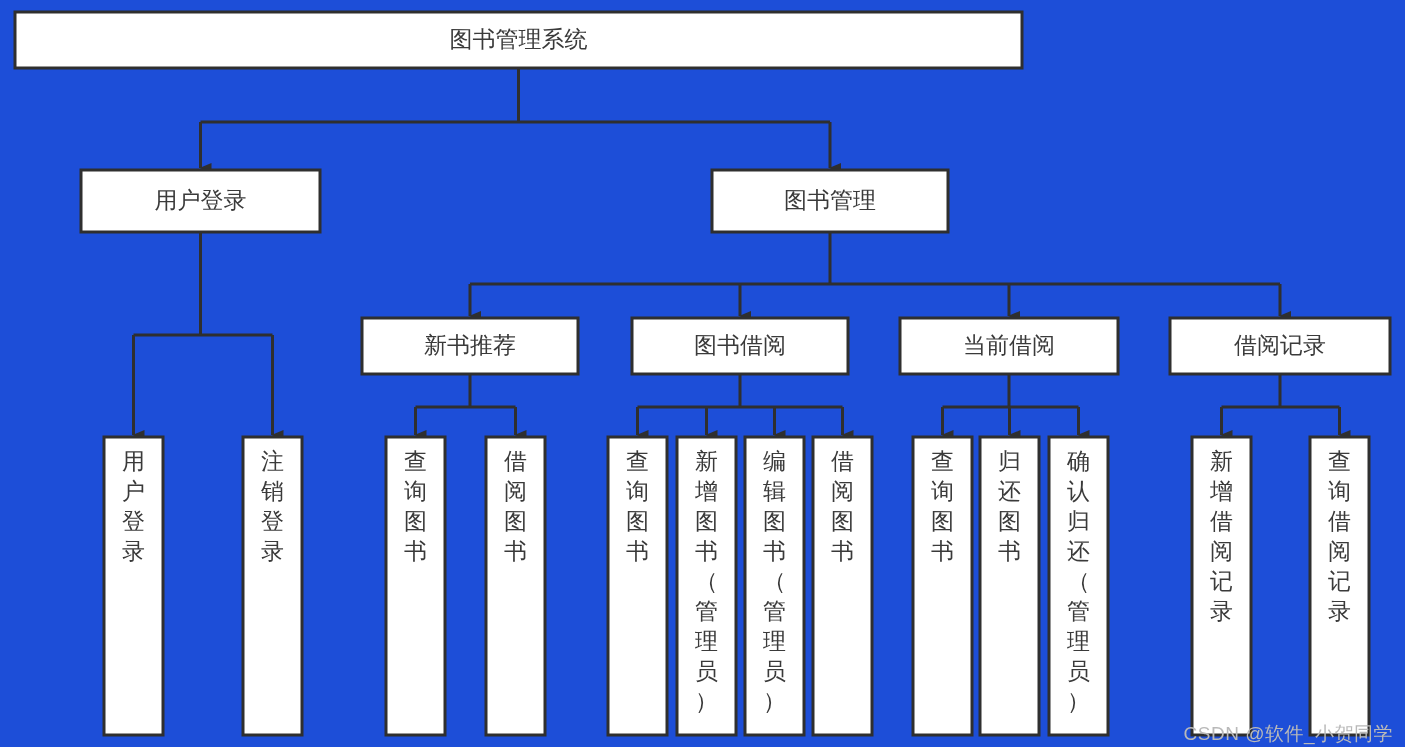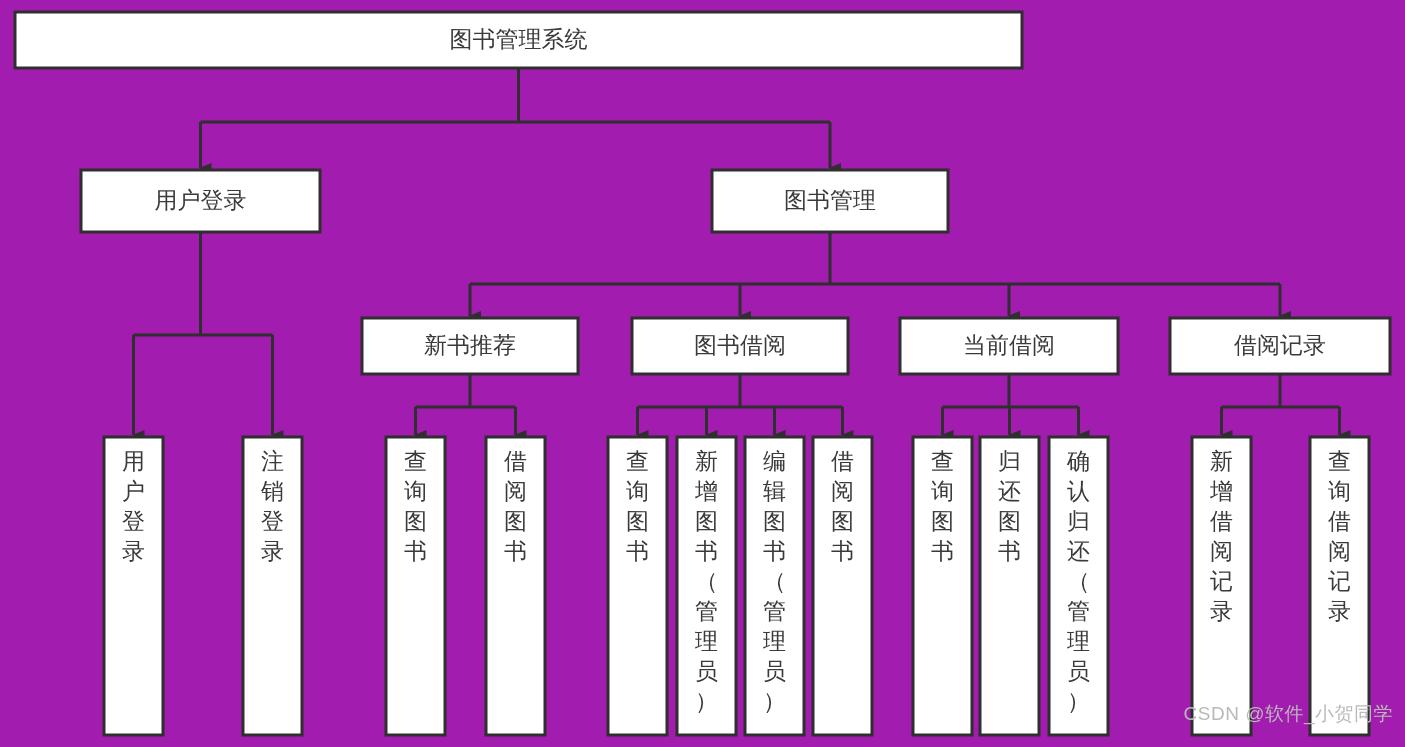--- a/index.html
+++ b/index.html
@@ -8,21 +8,21 @@
     padding: 0;
     background: #ffffff;
   }
   body {
     font-family: "Liberation Sans", "DejaVu Sans", sans-serif;
   }
   #diagram-root {
     position: relative;
     width: 1405px;
     height: 747px;
-    background: #a21caf;
+    background: #1d4ed8;
     overflow: hidden;
   }
   svg#tree-svg {
     position: absolute;
     left: 0;
     top: 0;
     width: 1405px;
     height: 747px;
     display: block;
   }
@@ -45,21 +45,21 @@
     fill: #3a3a3a;
     font-family: "Liberation Sans", "DejaVu Sans", sans-serif;
     font-size: 23px;
     text-anchor: middle;
     dominant-baseline: middle;
     white-space: pre;
   }
   .watermark {
     position: absolute;
     right: 12px;
-    bottom: 20px;
+    bottom: 0;
     font-family: "Liberation Sans", "DejaVu Sans", sans-serif;
     font-size: 19px;
     color: #b9b9b9;
     letter-spacing: 0.5px;
     user-select: none;
     pointer-events: none;
     margin-top: 19px;
   }
 </style>
 </head>

